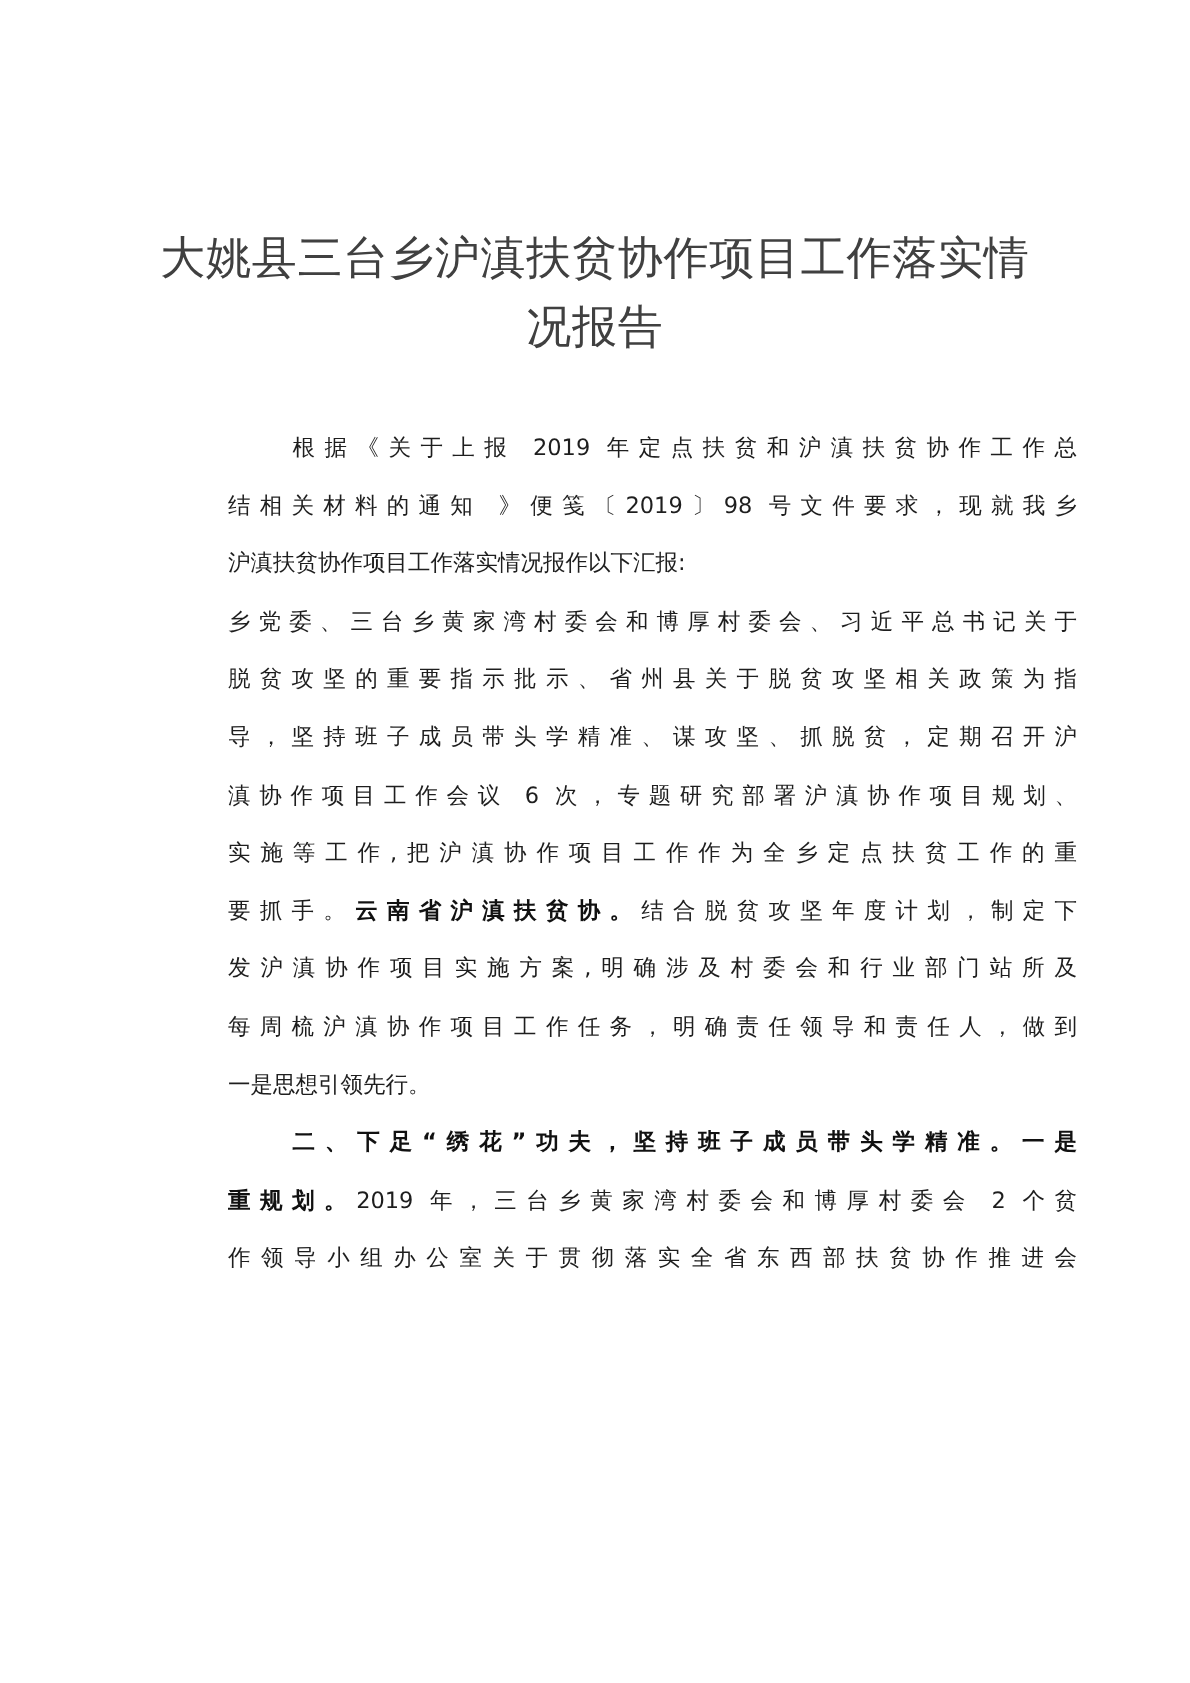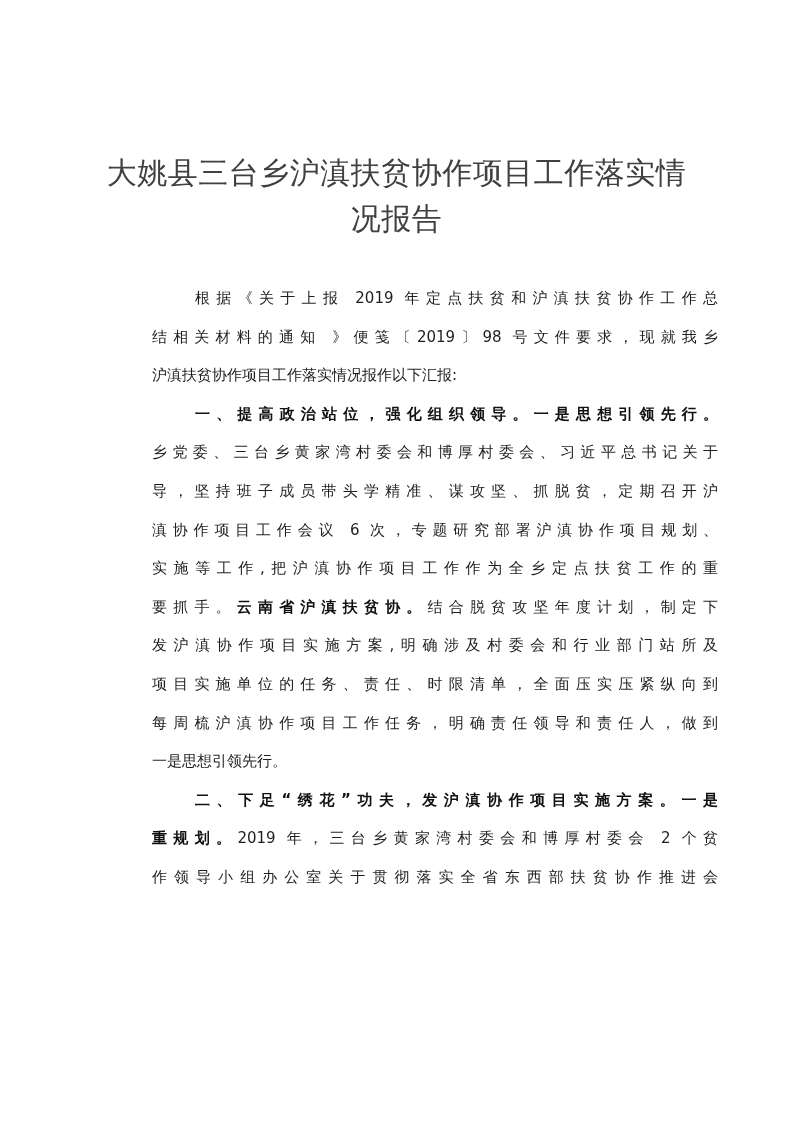--- a/index.html
+++ b/index.html
@@ -73,27 +73,26 @@
 <div class="page">
   <div class="title">
     <span class="title-line">大姚县三台乡沪滇扶贫协作项目工作落实情</span>
     <span class="title-line">况报告</span>
   </div>
 
   <div class="body" id="doc-body">
       <div class="line indent"><span>根据《关于上报 2019 年定点扶贫和沪滇扶贫协作工作总</span></div>
       <div class="line"><span>结相关材料的通知 》便笺〔2019〕98 号文件要求，现就我乡</span></div>
       <div class="line last"><span>沪滇扶贫协作项目工作落实情况报作以下汇报:</span></div>
-      <div class="line indent"><span class="b">一、提高政治站位，强化组织领导。一是思想引领先行。</span></div>
       <div class="line"><span>乡党委、三台乡黄家湾村委会和博厚村委会、习近平总书记关于</span></div>
+      <div class="line"><span>脱贫攻坚的重要指示批示、省州县关于脱贫攻坚相关政策为指</span></div>
       <div class="line"><span>导，坚持班子成员带头学精准、谋攻坚、抓脱贫，定期召开沪</span></div>
       <div class="line"><span>滇协作项目工作会议 6 次，专题研究部署沪滇协作项目规划、</span></div>
       <div class="line"><span>实施等工作,把沪滇协作项目工作作为全乡定点扶贫工作的重</span></div>
       <div class="line"><span>要抓手。</span><span class="b">云南省沪滇扶贫协。</span><span>结合脱贫攻坚年度计划，制定下</span></div>
       <div class="line"><span>发沪滇协作项目实施方案,明确涉及村委会和行业部门站所及</span></div>
-      <div class="line"><span>项目实施单位的任务、责任、时限清单，全面压实压紧纵向到</span></div>
       <div class="line"><span>每周梳沪滇协作项目工作任务，明确责任领导和责任人，做到</span></div>
       <div class="line last"><span>一是思想引领先行。</span></div>
-      <div class="line indent"><span class="b">二、下足“绣花”功夫，发沪滇协作项目实施方案。一是</span></div>
+      <div class="line indent"><span class="b">二、下足“绣花”功夫，坚持班子成员带头学精准。一是</span></div>
       <div class="line"><span class="b">重规划。</span><span>2019 年，三台乡黄家湾村委会和博厚村委会 2 个贫</span></div>
       <div class="line"><span>作领导小组办公室关于贯彻落实全省东西部扶贫协作推进会</span></div>
     </div>
 </div>
 
 </body></html>

